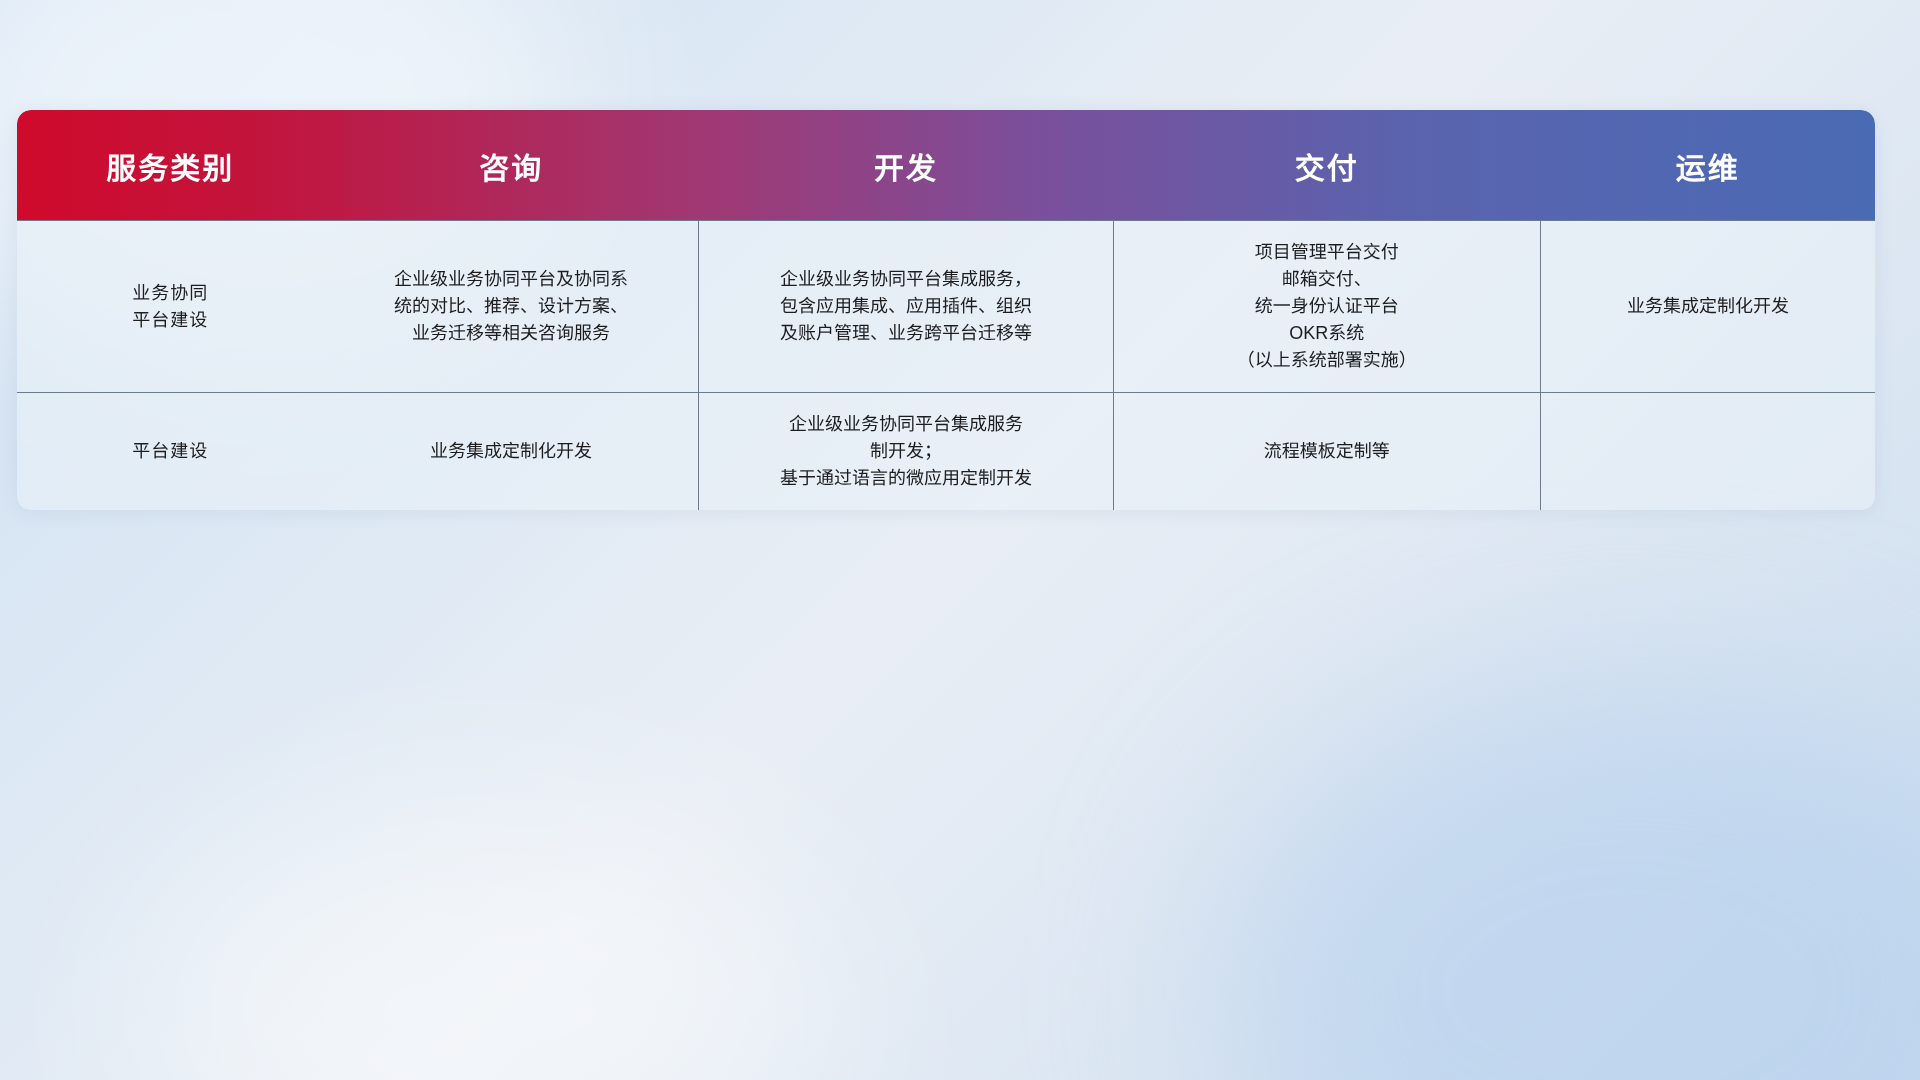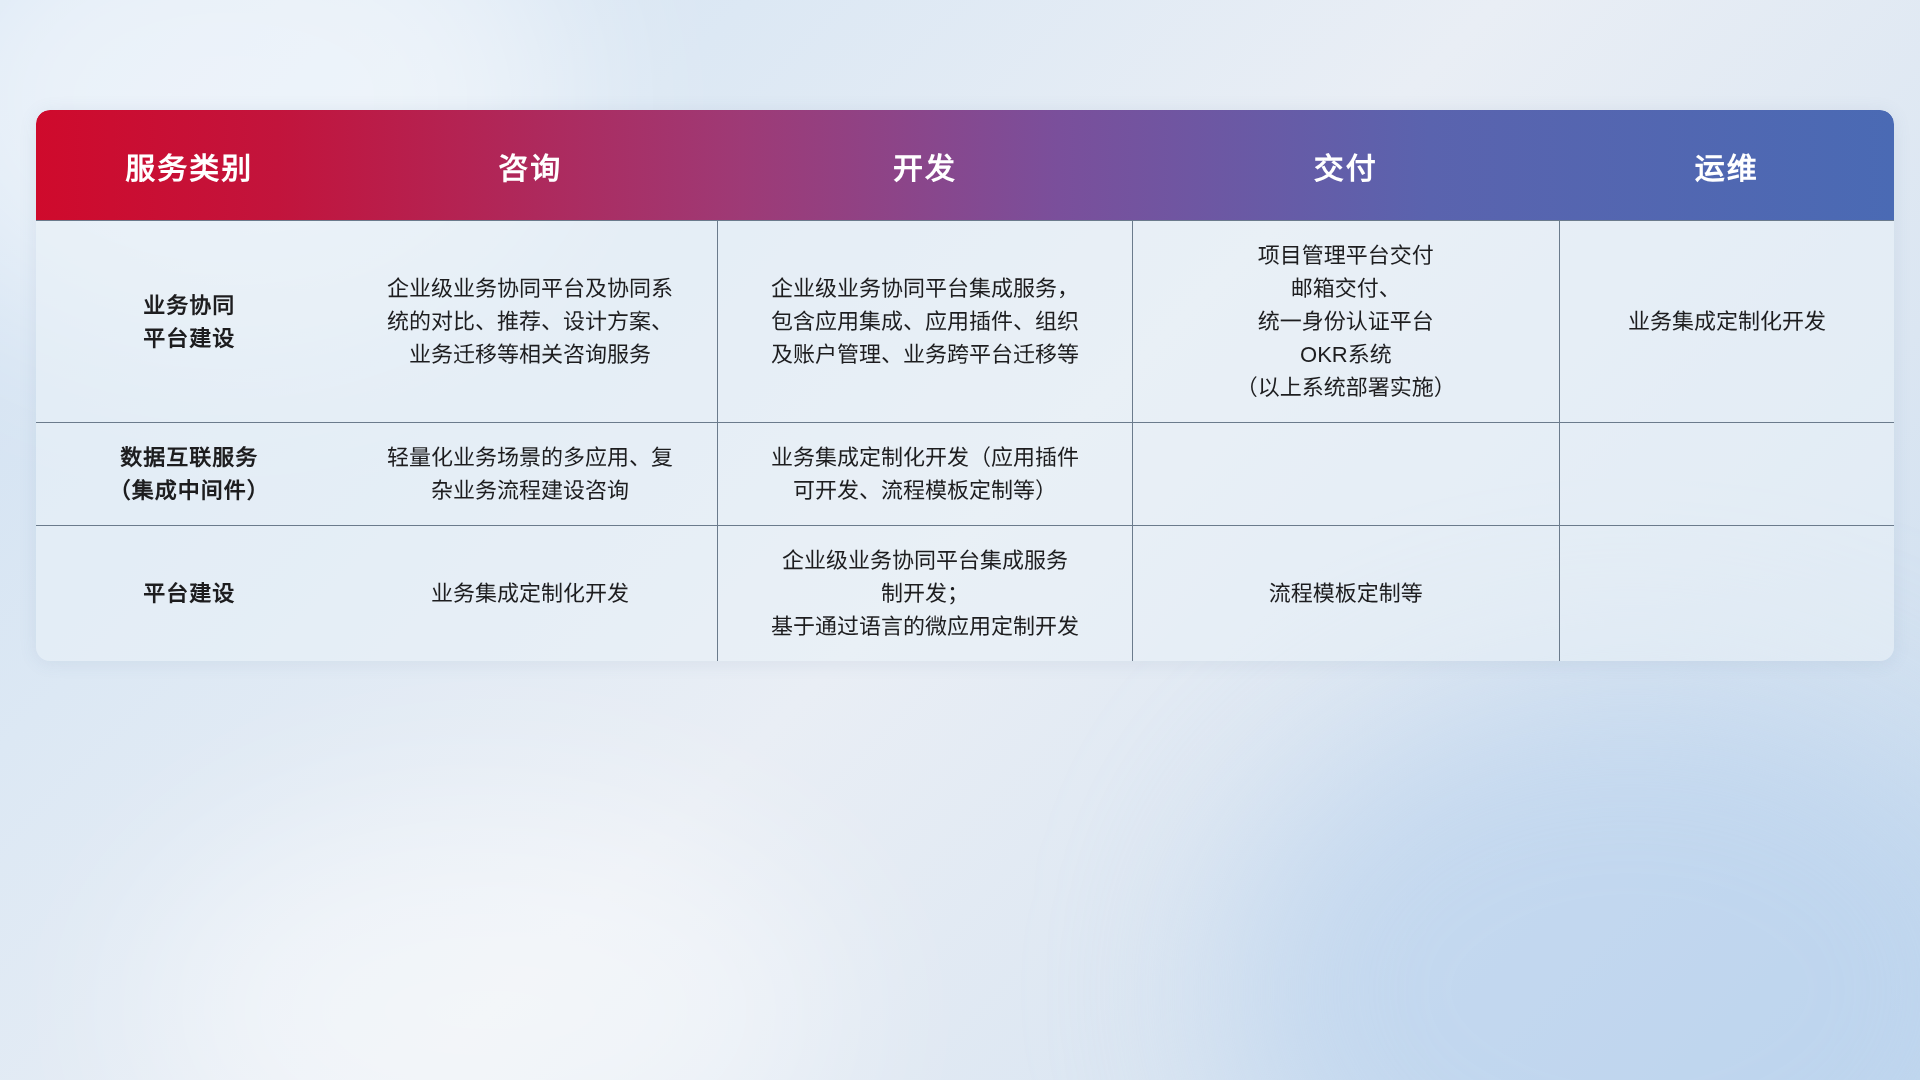--- a/index.html
+++ b/index.html
@@ -20,21 +20,21 @@
     border-radius: 50%;
     filter: blur(90px);
     pointer-events: none;
   }
   .blob-1 { top: -160px; left: -120px; width: 700px; height: 520px; background: rgba(255,255,255,0.55); }
   .blob-2 { bottom: -220px; right: -120px; width: 820px; height: 620px; background: rgba(178,206,236,0.55); }
   .blob-3 { bottom: -140px; left: 140px; width: 700px; height: 420px; background: rgba(255,255,255,0.45); }
 
   .table-wrap {
     position: absolute;
-    left: 36px;
+    left: 17px;
     top: 110px;
     width: 1858px;
     border-radius: 14px;
     overflow: hidden;
     box-shadow: 0 2px 18px rgba(80,110,150,0.10);
   }
 
   table.matrix {
     width: 100%;
     border-collapse: collapse;
@@ -55,32 +55,32 @@
     border: none;
   }
   table.matrix thead th:first-child { border-top-left-radius: 14px; }
   table.matrix thead th:last-child  { border-top-right-radius: 14px; }
 
   table.matrix tbody td {
     border: 1px solid #6b7b8c;
     border-left: none;
     border-right: none;
     padding: 18px 22px;
-    font-size: 22px;
+    font-size: 18px;
     line-height: 1.5;
     color: #1d1d1f;
     text-align: center;
     vertical-align: middle;
   }
   table.matrix tbody td.vline { border-right: 1px solid #6b7b8c; }
   table.matrix tbody tr:last-child td { border-bottom: none; }
 
   td.rowhead {
     color: #3f6fc4;
-    font-weight: bold;
+    font-weight: normal;
     font-size: 26px;
     letter-spacing: 1px;
     line-height: 1.45;
     border-right: none !important;
   }
 
   .cell-text { white-space: pre-line; }
 
   col.c1 { width: 16.5%; }
   col.c2 { width: 20.2%; }
@@ -124,30 +124,20 @@
 包含应用集成、应用插件、组织
 及账户管理、业务跨平台迁移等</td>
         <td class="cell-text vline">项目管理平台交付
 邮箱交付、
 统一身份认证平台
 OKR系统
 （以上系统部署实施）</td>
         <td class="cell-text">业务集成定制化开发</td>
       </tr>
       <tr>
-        <td class="rowhead cell-text">数据互联服务
-（集成中间件）</td>
-        <td class="cell-text vline">轻量化业务场景的多应用、复
-杂业务流程建设咨询</td>
-        <td class="cell-text vline">业务集成定制化开发（应用插件
-可开发、流程模板定制等）</td>
-        <td class="cell-text vline"></td>
-        <td class="cell-text"></td>
-      </tr>
-      <tr>
         <td class="rowhead cell-text">平台建设</td>
         <td class="cell-text vline">业务集成定制化开发</td>
         <td class="cell-text vline">企业级业务协同平台集成服务
 制开发；
 基于通过语言的微应用定制开发</td>
         <td class="cell-text vline">流程模板定制等</td>
         <td class="cell-text"></td>
       </tr>
     </tbody>
   </table>

